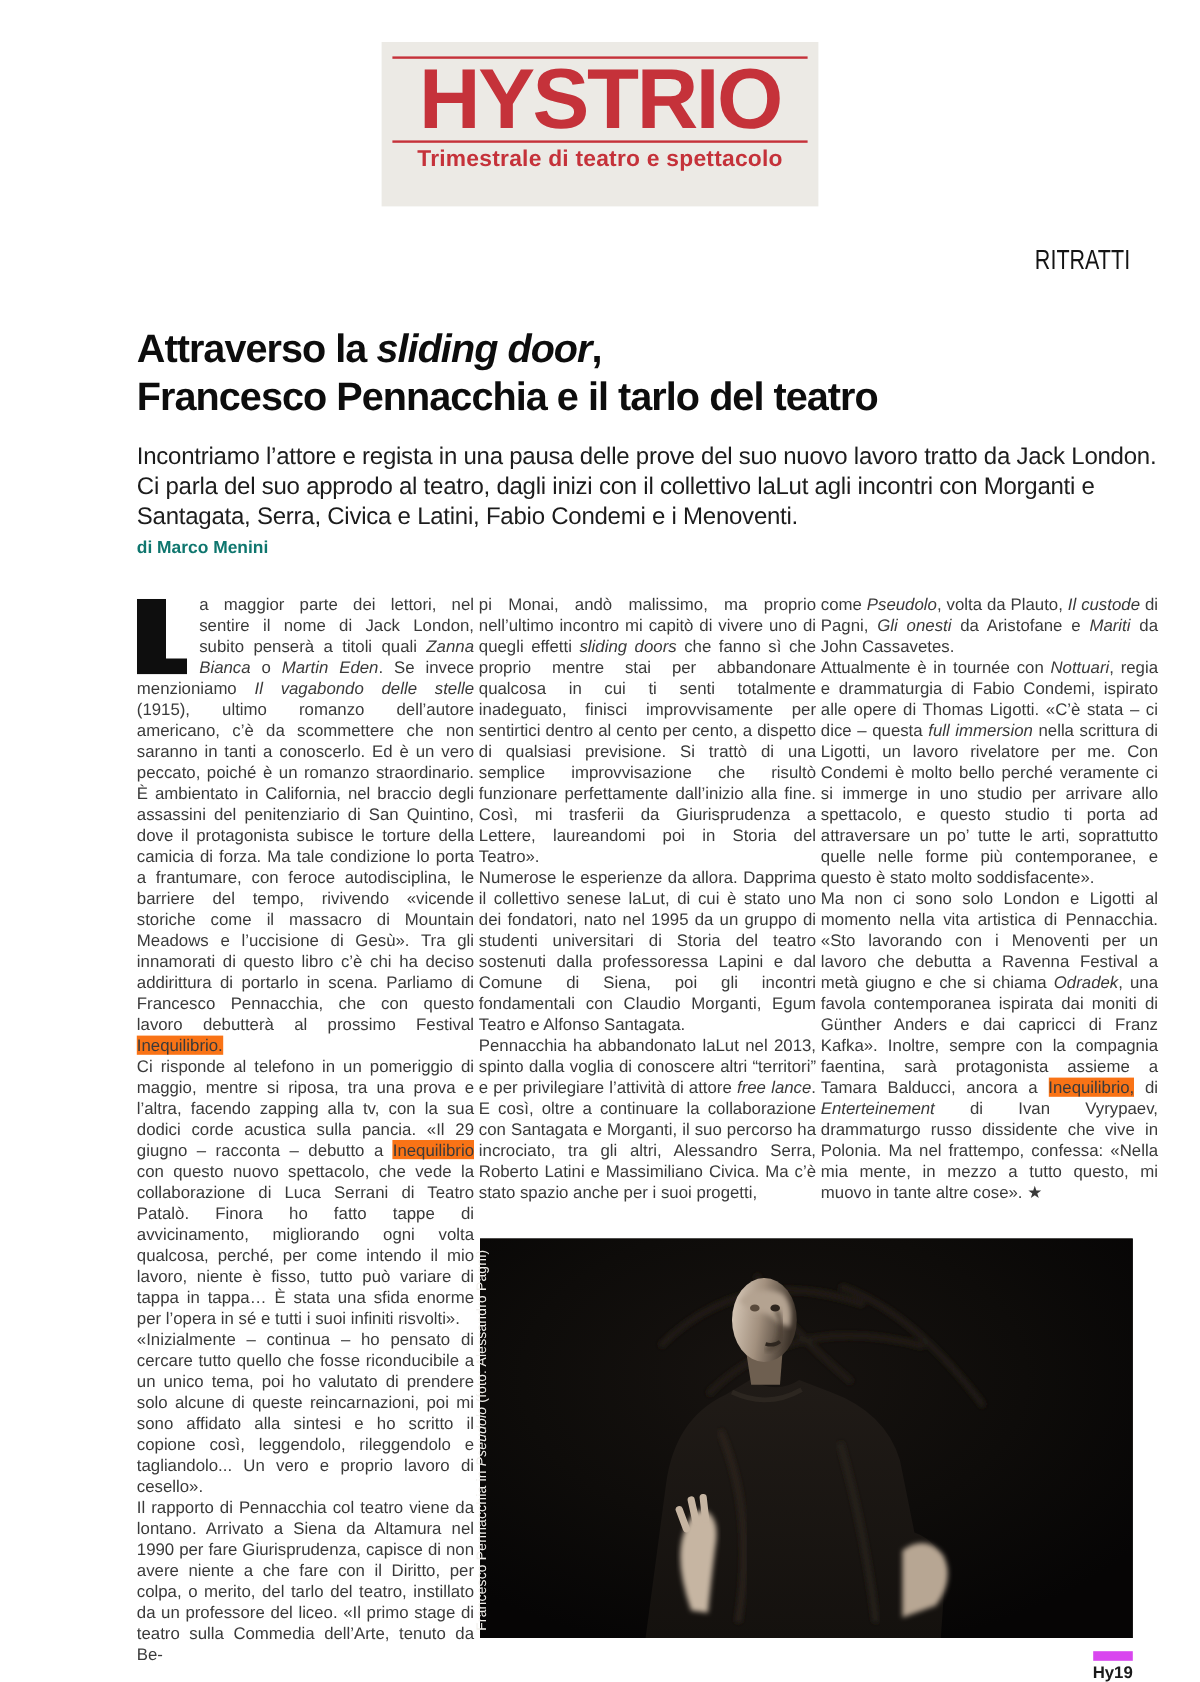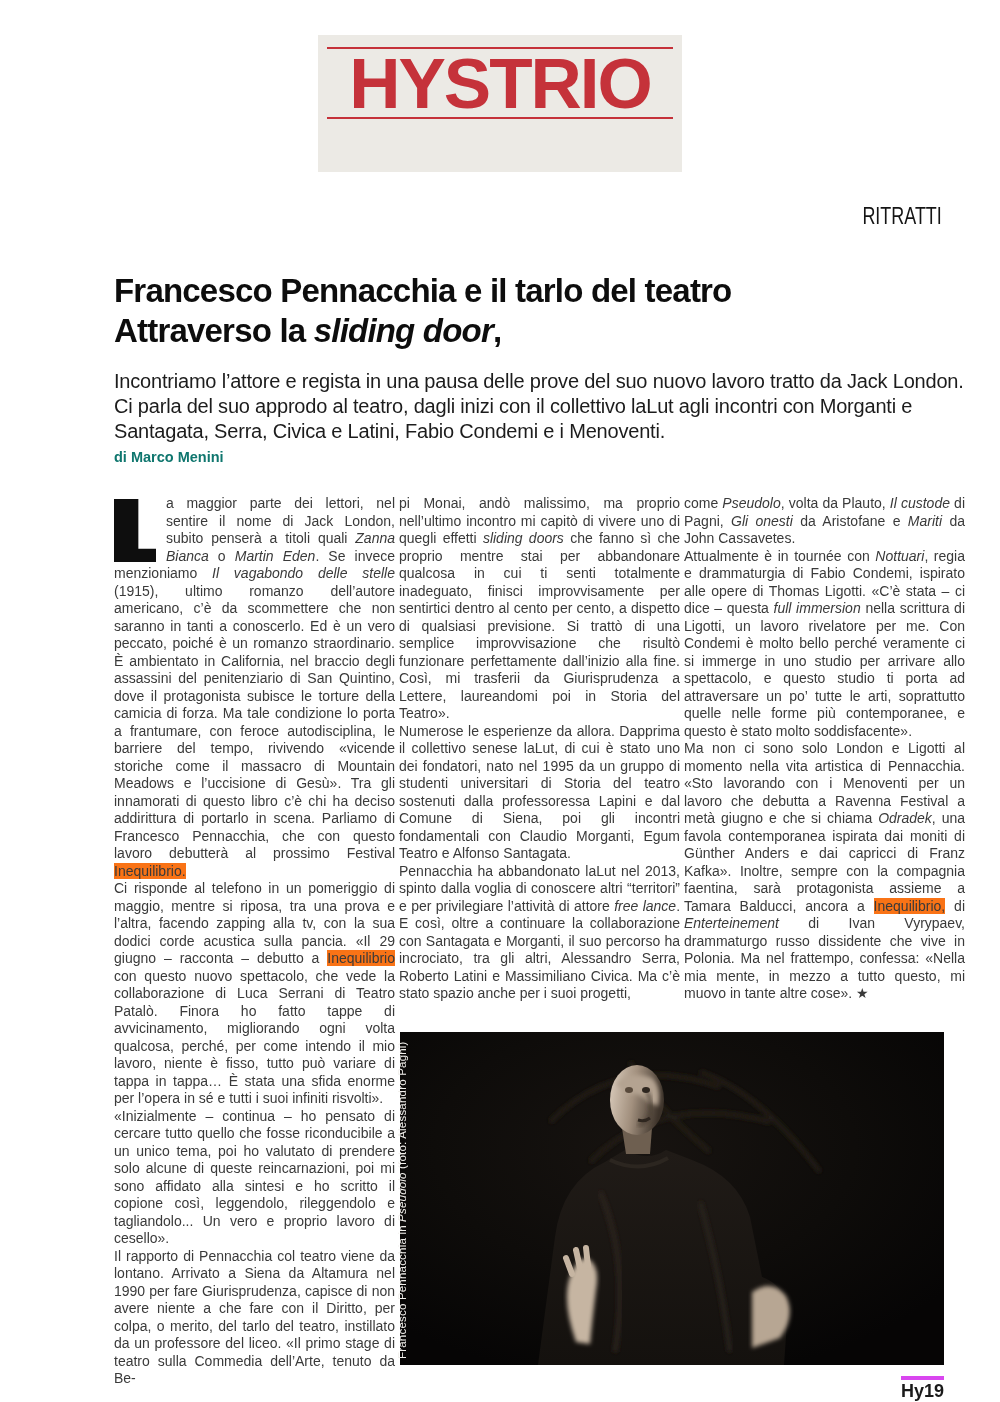--- a/index.html
+++ b/index.html
@@ -79,41 +79,42 @@
   .photo-caption{
     position:absolute;left:8px;bottom:6px;
     transform:rotate(-90deg);transform-origin:0 100%;
     white-space:nowrap;
     color:#f2f0ec;font-size:11.5px;letter-spacing:0.2px;
     z-index:3;
   }
   
   .page-number{
     position:absolute;top:1376px;right:56px;
-    font-size:18px;font-weight:bold;color:#1a1a1a;
-    border-top:4px solid #d946ef;padding-top:1px;
+    font-size:14px;font-weight:bold;color:#1a1a1a;
+    border-top:8px solid #d946ef;padding-top:1px;
     letter-spacing:0;
   }
 </style>
 </head>
 <body>
 
 <div class="page">
 
   <div class="masthead">
     <div class="rule top"></div>
     <div class="title">HYSTRIO</div>
     <div class="rule"></div>
+    <div class="tagline">Trimestrale di teatro e spettacolo</div>
   </div>
 
   <div class="section-label">RITRATTI</div>
 
   <h1 class="headline" style="margin:0;">
+    <span style="display:block;"><span>Attraverso la </span><span class="it">sliding door</span><span>,</span></span>
     <span style="display:block;"><span>Francesco Pennacchia e il tarlo del teatro</span></span>
-    <span style="display:block;"><span>Attraverso la </span><span class="it">sliding door</span><span>,</span></span>
   </h1>
 
   <div class="standfirst">Incontriamo l’attore e regista in una pausa delle prove del suo nuovo lavoro tratto da Jack London. Ci parla del suo approdo al teatro, dagli inizi con il collettivo laLut agli incontri con Morganti e Santagata, Serra, Civica e Latini, Fabio Condemi e i Menoventi.</div>
 
   <div class="byline">di Marco Menini</div>
 
   <div class="col col-1">
       <p><span class="dropcap">L</span><span>a maggior parte dei lettori, nel sentire il nome di Jack London, subito penserà a titoli quali </span><span class="it">Zanna Bianca</span><span> o </span><span class="it">Martin Eden</span><span>. Se invece menzioniamo </span><span class="it">Il vagabondo delle stelle</span><span> (1915), ultimo romanzo dell’autore americano, c’è da scommettere che non saranno in tanti a conoscerlo. Ed è un vero peccato, poiché è un romanzo straordinario. È ambientato in California, nel braccio degli assassini del penitenziario di San Quintino, dove il protagonista subisce le torture della camicia di forza. Ma tale condizione lo porta a frantumare, con feroce autodisciplina, le barriere del tempo, rivivendo «vicende storiche come il massacro di Mountain Meadows e l’uccisione di Gesù». Tra gli innamorati di questo libro c’è chi ha deciso addirittura di portarlo in scena. Parliamo di Francesco Pennacchia, che con questo lavoro debutterà al prossimo Festival </span><span class="hl">Inequilibrio.</span></p>
       <p><span>Ci risponde al telefono in un pomeriggio di maggio, mentre si riposa, tra una prova e l’altra, facendo zapping alla tv, con la sua dodici corde acustica sulla pancia. «Il 29 giugno – racconta – debutto a </span><span class="hl">Inequilibrio</span><span> con questo nuovo spettacolo, che vede la collaborazione di Luca Serrani di Teatro Patalò. Finora ho fatto tappe di avvicinamento, migliorando ogni volta qualcosa, perché, per come intendo il mio lavoro, niente è fisso, tutto può variare di tappa in tappa… È stata una sfida enorme per l’opera in sé e tutti i suoi infiniti risvolti».</span></p>
       <p><span>«Inizialmente – continua – ho pensato di cercare tutto quello che fosse riconducibile a un unico tema, poi ho valutato di prendere solo alcune di queste reincarnazioni, poi mi sono affidato alla sintesi e ho scritto il copione così, leggendolo, rileggendolo e tagliandolo... Un vero e proprio lavoro di cesello».</span></p>

